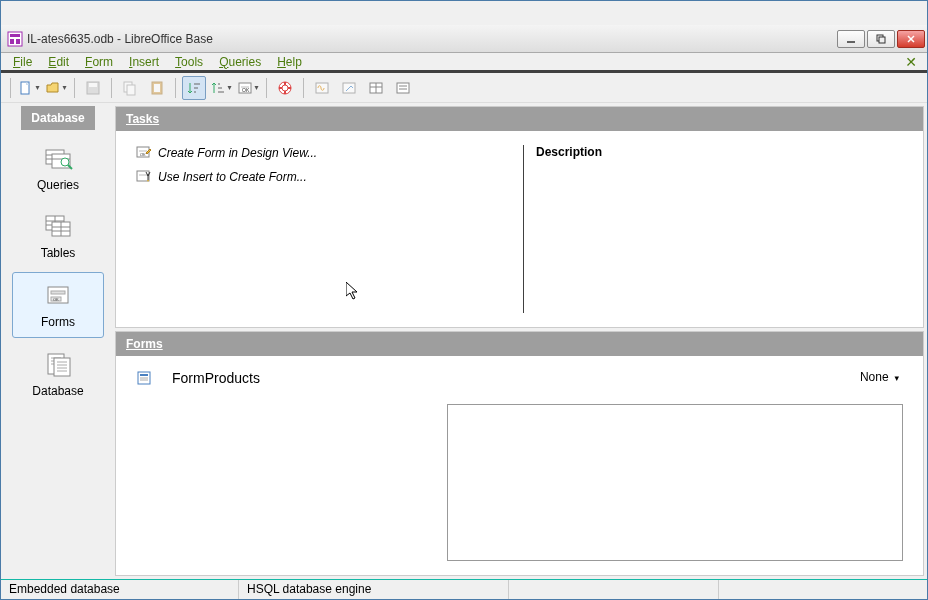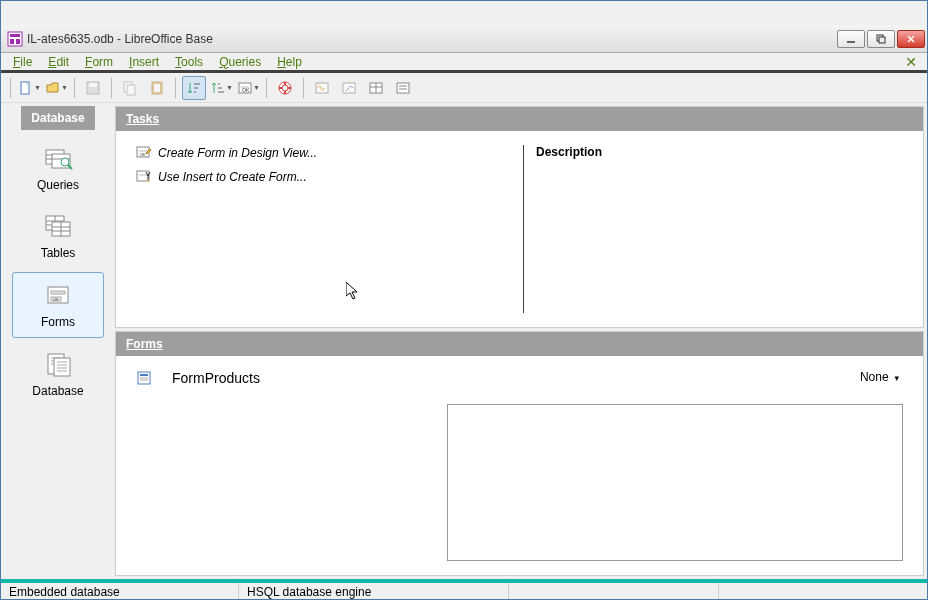--- a/index.html
+++ b/index.html
@@ -49,21 +49,21 @@
 .taskdesc { width: 380px; border-left: 1px solid #404040; padding-left: 12px; }
 .taskdesc .deschead { font-weight: bold; font-size: 12px; }
 
 .formslist { flex: 1; display: flex; flex-direction: column; gap: 4px; }
 .formitem { display: flex; align-items: center; gap: 20px; cursor: pointer; font-size: 14px; }
 .formitem svg { width: 16px; height: 16px; }
 .formsright { width: 456px; display: flex; flex-direction: column; }
 .noneselect { text-align: right; font-size: 12px; padding: 0 4px; cursor: pointer; }
 .previewbox { flex: 1; border: 1px solid #999; margin-top: 20px; }
 
-.statusbar { height: 20px; background: #f0f0f0; border-top: 4px solid #14b8a6; display: flex; font-size: 12px; }
+.statusbar { height: 20px; background: #f0f0f0; border-top: 1px solid #14b8a6; display: flex; font-size: 12px; }
 .statusbar .cell { border-right: 1px solid #ccc; padding: 2px 8px; }
 .statusbar .cell:nth-child(1) { width: 238px; }
 .statusbar .cell:nth-child(2) { width: 270px; }
 .statusbar .cell:nth-child(3) { width: 210px; }
 
 .cursor-arrow { position: absolute; left: 346px; top: 282px; pointer-events: none; }
 </style>
 </head>
 <body>
 

